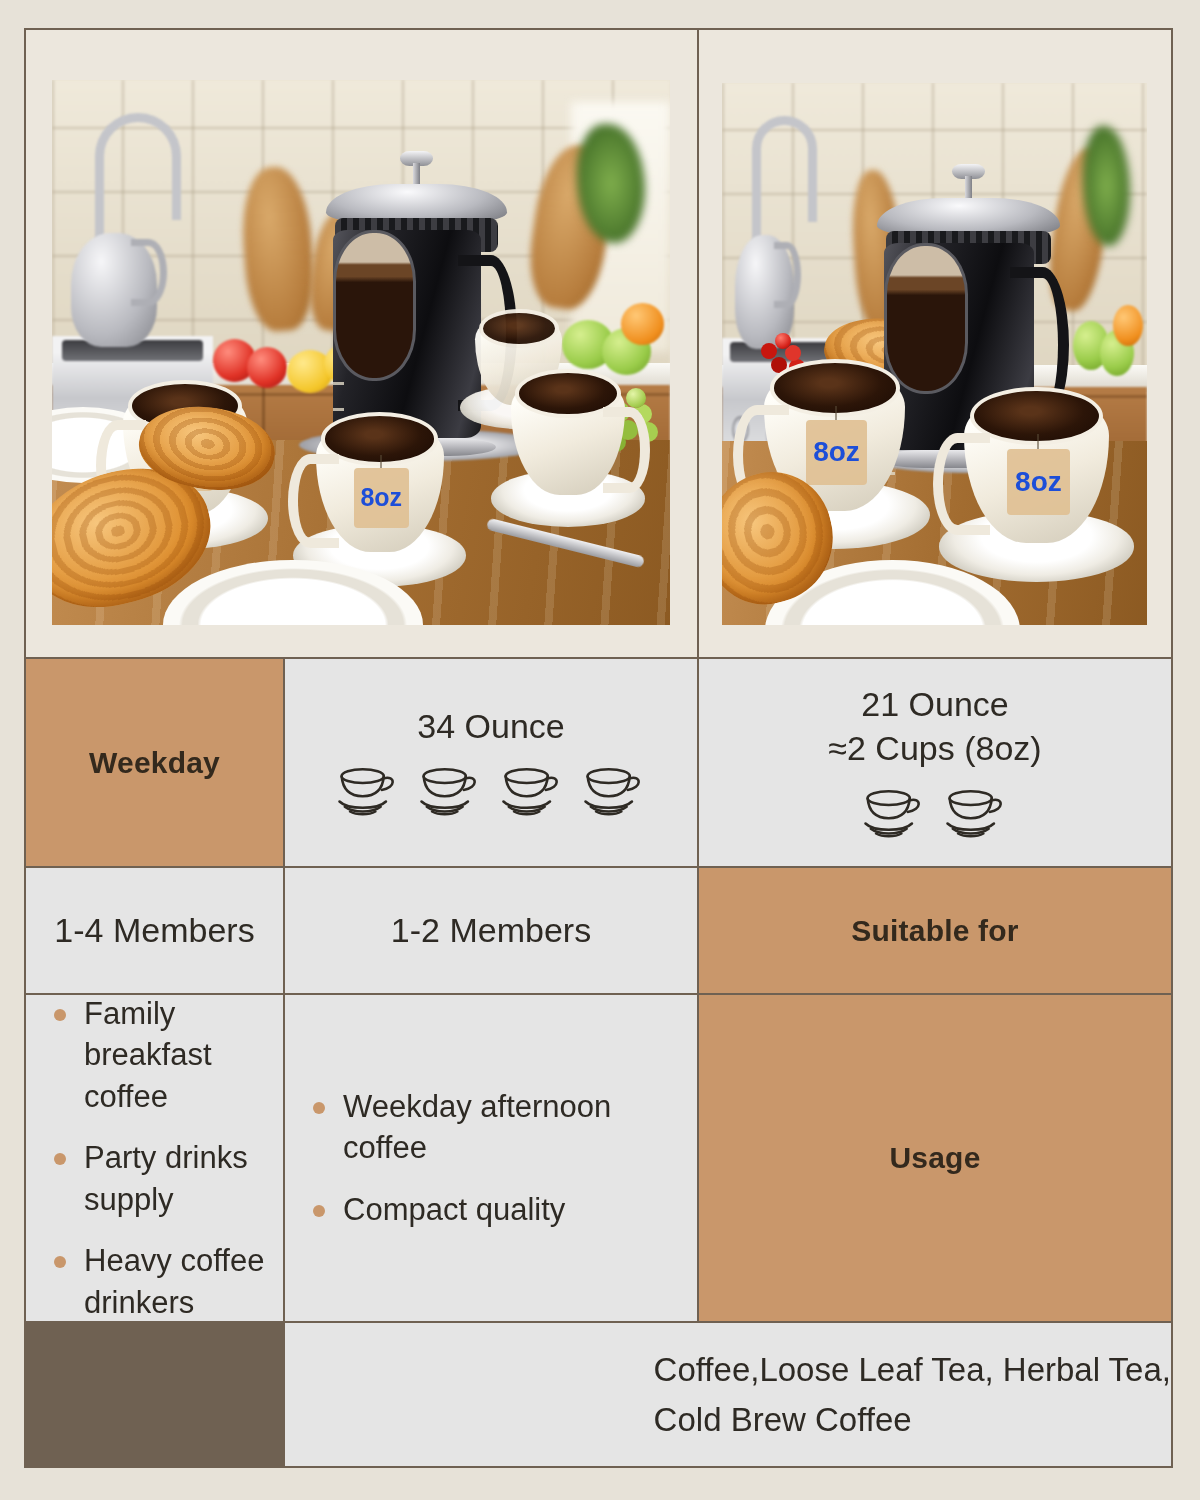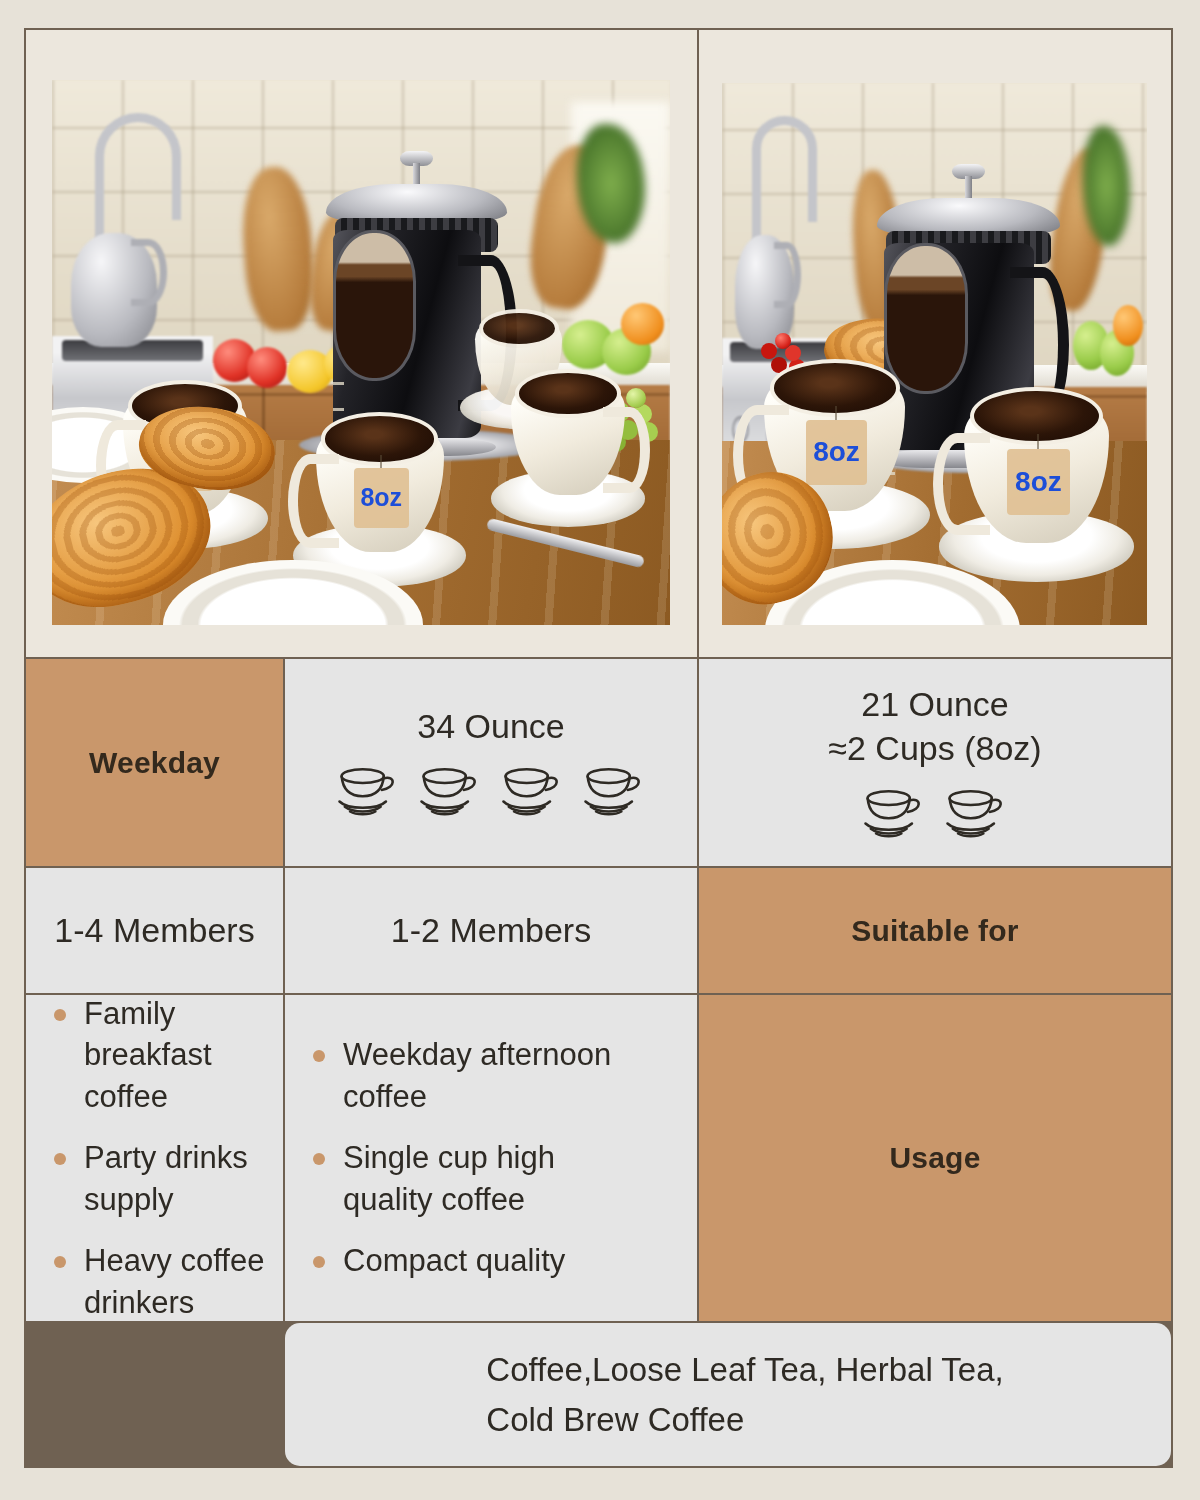--- a/index.html
+++ b/index.html
@@ -32,21 +32,21 @@
   }
   .cups-row{display:flex;gap:6px;margin-top:16px;align-items:flex-end;justify-content:center;}
   .cups-row svg{display:block;}
   .list-cell{align-items:flex-start;justify-content:center;text-align:left;}
   .bullets{list-style:none;margin:0;padding:0 10px 0 26px;font-size:31px;line-height:1.34;}
   .bullets li{position:relative;padding-left:32px;margin:20px 0;white-space:pre-line;}
   .bullets li::before{
     content:"";position:absolute;left:2px;top:16px;width:12px;height:12px;
     border-radius:50%;background:#c9976b;
   }
-  .usage-cell{align-items:center;justify-content:center;border-radius:15px;}
+  .usage-cell{align-items:flex-end;justify-content:center;}
   .usage-text{padding-left:34px;text-align:left;white-space:pre-line;font-size:33px;line-height:1.5;}
 
   
   .photo{position:absolute;overflow:hidden;background:#e9e2d2;}
   .photo--left{left:26px;top:50px;width:618px;height:545px;}
   .photo--right{left:23px;top:53px;width:425px;height:542px;}
   .photo > div{position:absolute;}
 
   .wall{left:0;top:0;right:0;height:56%;
     background-image:
@@ -391,22 +391,20 @@
 coffee</li>
         <li>Party drinks supply</li>
         <li>Heavy coffee
 drinkers</li>
       </ul>
   </div>
   <div class="cell value-cell list-cell">
     <ul class="bullets">
         <li>Weekday afternoon
 coffee</li>
-        <li>Single cup high
-quality coffee</li>
         <li>Compact quality</li>
       </ul>
   </div>
 
   <div class="cell label-cell">Usage</div>
   <div class="cell value-cell usage-cell" style="grid-area:5/2/6/4;">
     <div class="usage-text">Coffee,Loose Leaf Tea, Herbal Tea,
 Cold Brew Coffee</div>
   </div>
 

